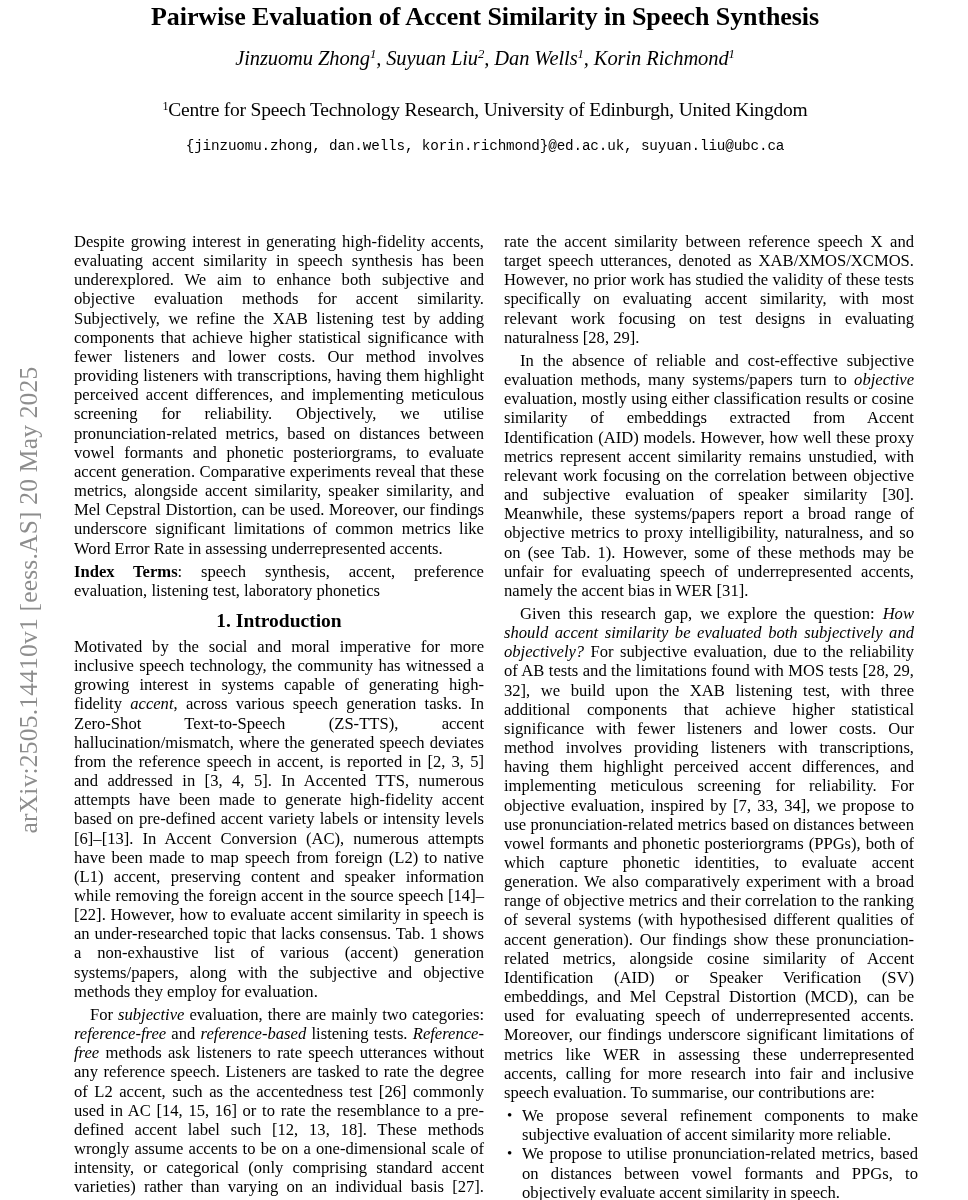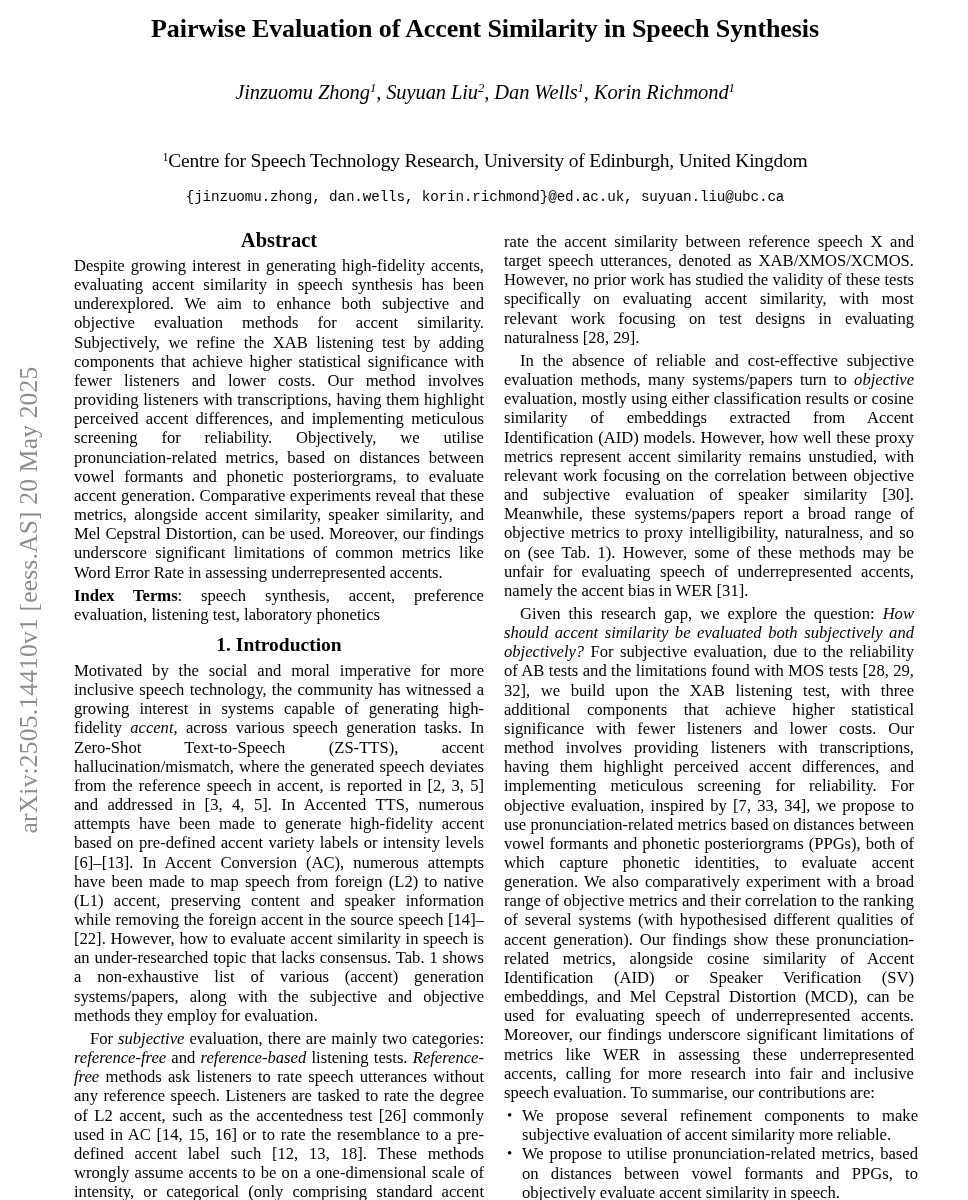--- a/index.html
+++ b/index.html
@@ -53,38 +53,38 @@
     top: 0;
     width: 850px;
     text-align: center;
   }
 
   #paper-title {
     font-size: 26px;
     font-weight: bold;
     line-height: 30px;
     margin: 0;
-    padding-top: 14px;
+    padding-top: 2px;
     letter-spacing: -0.1px;
   }
 
   #authors {
     font-size: 20.5px;
     font-style: italic;
     line-height: 24px;
-    margin-top: 36px;
+    margin-top: 14px;
     letter-spacing: -0.1px;
   }
 
   .affil {
     font-size: 19.5px;
     line-height: 25px;
     letter-spacing: -0.2px;
   }
-  #affil-1 { margin-top: 44px; }
+  #affil-1 { margin-top: 27px; }
   #affil-2 { margin-top: 1px; }
 
   #emails {
     font-family: "Liberation Mono", "DejaVu Sans Mono", monospace;
     font-size: 14.3px;
     line-height: 18px;
     margin-top: 15px;
     letter-spacing: -0.15px;
   }
 
@@ -155,21 +155,20 @@
 <div id="page">
 
   <div id="header-block">
     <h1 id="paper-title">Pairwise Evaluation of Accent Similarity in Speech Synthesis</h1>
     <div id="authors">Jinzuomu Zhong<sup>1</sup>, Suyuan Liu<sup>2</sup>, Dan Wells<sup>1</sup>, Korin Richmond<sup>1</sup></div>
     <div class="affil" id="affil-1"><sup>1</sup>Centre for Speech Technology Research, University of Edinburgh, United Kingdom</div>
     <div id="emails">{jinzuomu.zhong, dan.wells, korin.richmond}@ed.ac.uk, suyuan.liu@ubc.ca</div>
   </div>
 
   <div class="column" id="col-left">
-    <div class="section-head" id="abstract-head">Abstract</div>
     <p class="para noindent">Despite growing interest in generating high-fidelity accents, evaluating accent similarity in speech synthesis has been underexplored. We aim to enhance both subjective and objective evaluation methods for accent similarity. Subjectively, we refine the XAB listening test by adding components that achieve higher statistical significance with fewer listeners and lower costs. Our method involves providing listeners with transcriptions, having them highlight perceived accent differences, and implementing meticulous screening for reliability. Objectively, we utilise pronunciation-related metrics, based on distances between vowel formants and phonetic posteriorgrams, to evaluate accent generation. Comparative experiments reveal that these metrics, alongside accent similarity, speaker similarity, and Mel Cepstral Distortion, can be used. Moreover, our findings underscore significant limitations of common metrics like Word Error Rate in assessing underrepresented accents.</p>
     <p class="para noindent"><span class="bf">Index Terms</span>: speech synthesis, accent, preference evaluation, listening test, laboratory phonetics</p>
     <div class="section-head" id="intro-head">1.  Introduction</div>
     <p class="para noindent">Motivated by the social and moral imperative for more inclusive speech technology, the community has witnessed a growing interest in systems capable of generating high-fidelity <span class="it">accent</span>, across various speech generation tasks. In Zero-Shot Text-to-Speech (ZS-TTS), accent hallucination/mismatch, where the generated speech deviates from the reference speech in accent, is reported in [2, 3, 5] and addressed in [3, 4, 5]. In Accented TTS, numerous attempts have been made to generate high-fidelity accent based on pre-defined accent variety labels or intensity levels [6]–[13]. In Accent Conversion (AC), numerous attempts have been made to map speech from foreign (L2) to native (L1) accent, preserving content and speaker information while removing the foreign accent in the source speech [14]–[22]. However, how to evaluate accent similarity in speech is an under-researched topic that lacks consensus. Tab. 1 shows a non-exhaustive list of various (accent) generation systems/papers, along with the subjective and objective methods they employ for evaluation.</p>
     <p class="para">For <span class="it">subjective</span> evaluation, there are mainly two categories: <span class="it">reference-free</span> and <span class="it">reference-based</span> listening tests. <span class="it">Reference-free</span> methods ask listeners to rate speech utterances without any reference speech. Listeners are tasked to rate the degree of L2 accent, such as the accentedness test [26] commonly used in AC [14, 15, 16] or to rate the resemblance to a pre-defined accent label such [12, 13, 18]. These methods wrongly assume accents to be on a one-dimensional scale of intensity, or categorical (only comprising standard accent varieties) rather than varying on an individual basis [27]. <span class="it">Reference-based</span> methods borrow the AB/MOS/CMOS listening tests from standard evaluation of naturalness or audio quality, and ask listeners to</p>
   </div>
 
   <div class="column" id="col-right">
     <p class="para noindent">rate the accent similarity between reference speech X and target speech utterances, denoted as XAB/XMOS/XCMOS. However, no prior work has studied the validity of these tests specifically on evaluating accent similarity, with most relevant work focusing on test designs in evaluating naturalness [28, 29].</p>
     <p class="para">In the absence of reliable and cost-effective subjective evaluation methods, many systems/papers turn to <span class="it">objective</span> evaluation, mostly using either classification results or cosine similarity of embeddings extracted from Accent Identification (AID) models. However, how well these proxy metrics represent accent similarity remains unstudied, with relevant work focusing on the correlation between objective and subjective evaluation of speaker similarity [30]. Meanwhile, these systems/papers report a broad range of objective metrics to proxy intelligibility, naturalness, and so on (see Tab. 1). However, some of these methods may be unfair for evaluating speech of underrepresented accents, namely the accent bias in WER [31].</p>

